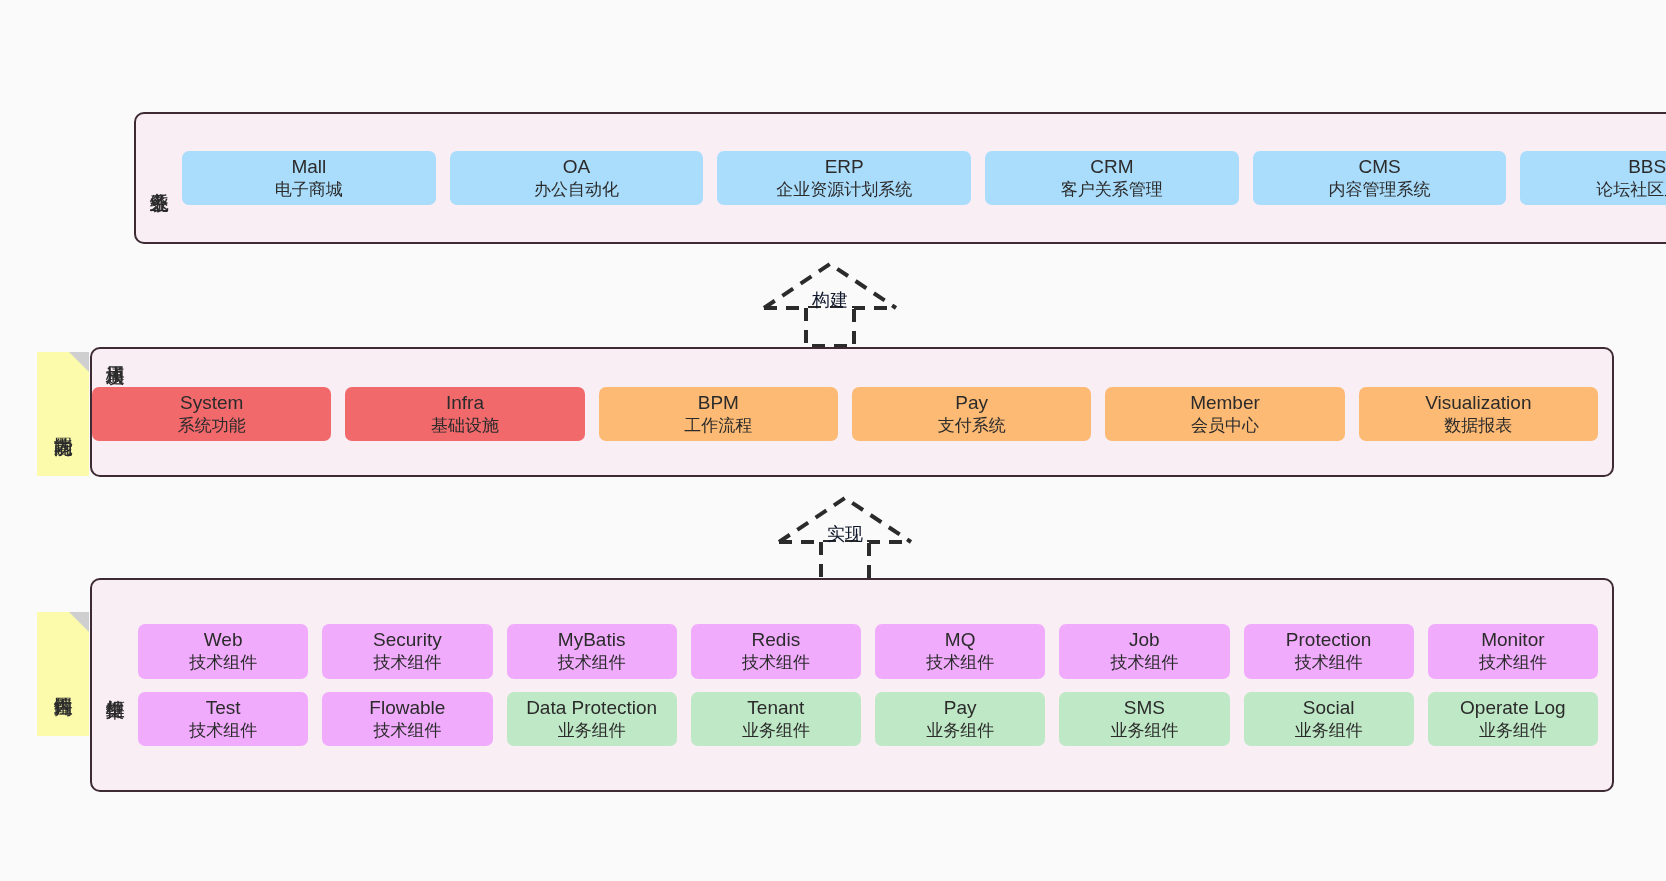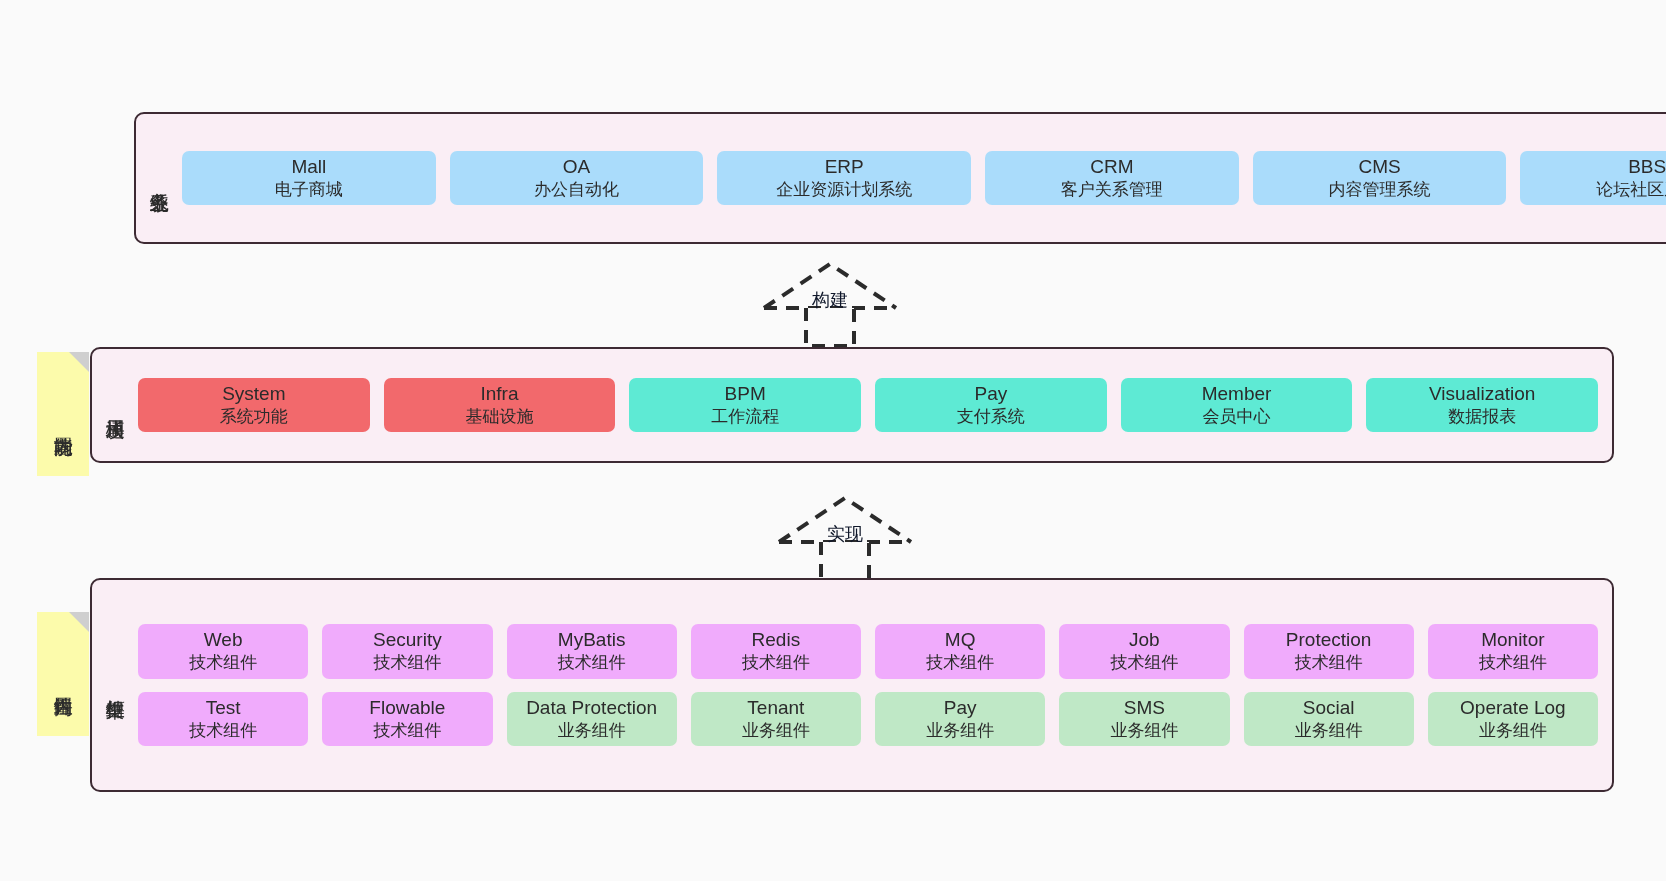--- a/index.html
+++ b/index.html
@@ -67,21 +67,21 @@
     text-align: center;
     color: #2b2b2b;
     line-height: 1.3;
     padding: 4px 6px;
   }
   .node .t1 { font-size: 19px; }
   .node .t2 { font-size: 17px; }
 
   .c-blue        { background: #aadcfb; }
   .c-red         { background: #f2696c; }
-  .c-pink        { background: #5eead4; }
+  .c-pink        { background: #fdba74; }
   .c-green       { background: #f0abfc; }
   .c-lightgreen  { background: #bfe8c6; }
 
   
   .note {
     position: absolute;
     background: #fcfbab;
     width: 52px;
     display: flex;
     align-items: center;
@@ -159,21 +159,21 @@
       <path d="M46 50 L46 88 L94 88 L94 50" fill="#fafafa" stroke="#2b2b2b" stroke-width="4" stroke-dasharray="13,9"></path>
     </svg>
     <span class="alabel" style="top:30px;">构建</span>
   </div>
 
   <div class="note" id="note-builtin-func" style="left:37px; top:352px; height:124px;">
     <span class="fold"></span>
     <span>内置功能</span>
   </div>
 
-  <div class="layer" id="layer-common" style="left:90px; top:347px; width:1524px; height:116px;">
+  <div class="layer" id="layer-common" style="left:90px; top:347px; width:1524px; height:130px;flex-direction:column;">
     <div class="layer-title">通用模块</div>
     <div class="layer-body">
 
       <div class="node c-red">
         <span class="t1">System</span>
         <span class="t2">系统功能</span>
       </div>
       <div class="node c-red">
         <span class="t1">Infra</span>
         <span class="t2">基础设施</span>

